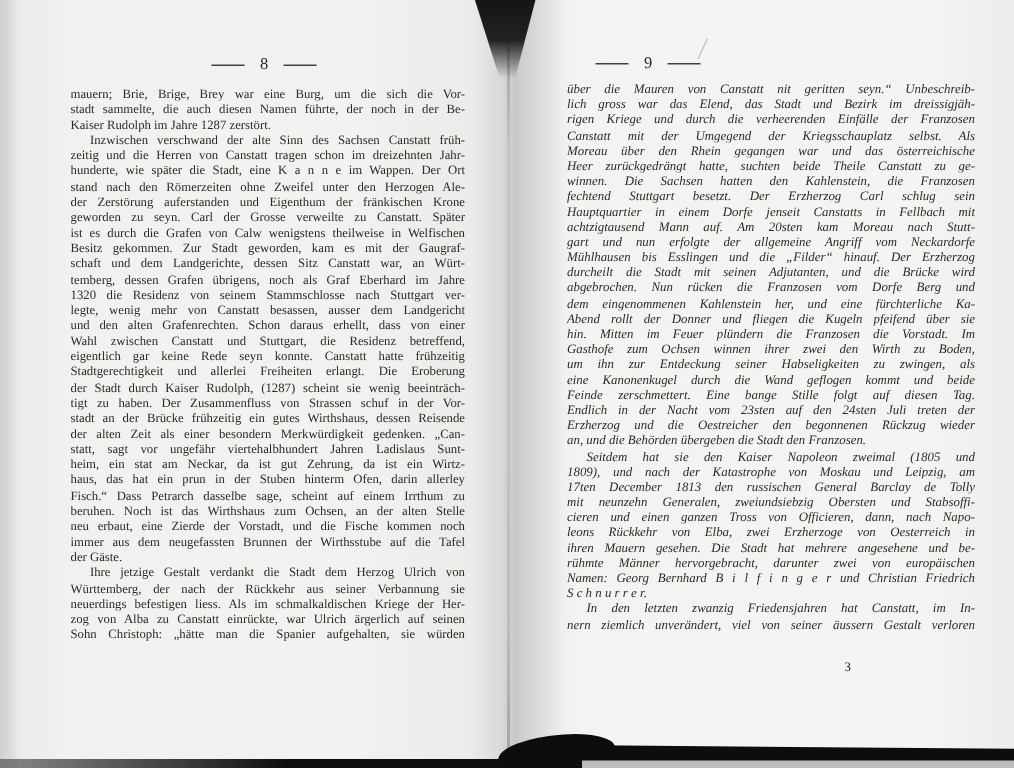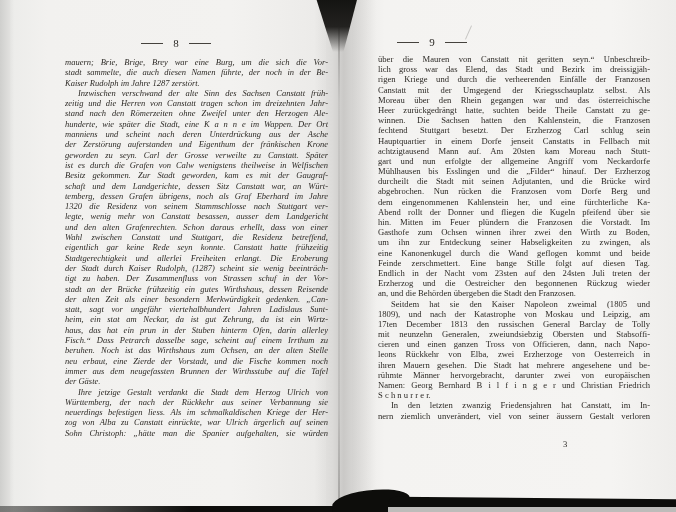--- a/index.html
+++ b/index.html
@@ -35,26 +35,26 @@
   .scratch{position:absolute;left:468px;top:25px;width:1px;height:15px;
     background:rgba(60,58,54,0.25);transform:rotate(24deg);}
   
   .page-header{position:absolute;display:flex;align-items:center;justify-content:center;
     gap:10px;color:#2c2a26;font-size:11px;line-height:12px;}
   .hdr-left{left:124px;top:37px;width:104px;}
   .hdr-right{left:384px;top:36px;width:96px;}
   .rule{display:inline-block;width:22px;height:1px;background:#45423d;}
   
   .page-text{position:absolute;color:#2d2a26;}
-  .pt-left{left:65px;top:57px;width:263px;font-size:8.5px;line-height:10.3px;font-style:italic;}
+  .pt-left{left:47px;top:57px;width:263px;font-size:8.5px;line-height:10.3px;}
   .pt-right{left:378px;top:54px;width:272px;font-size:8.6px;line-height:10.2px;}
   .line{text-align:justify;text-align-last:justify;-moz-text-align-last:justify;
     height:inherit;overflow:hidden;white-space:nowrap;}
   .pt-left .line{height:10.3px;}
-  .pt-right .line{height:10.2px;}
+  .pt-right .line{height:10.2px;font-style:italic;}
   .line.end{text-align-last:left;-moz-text-align-last:left;white-space:normal;}
   .line.indent{text-indent:13px;}
   
   .sig{position:absolute;left:563px;top:439px;font-size:8.6px;color:#2d2a26;}
 </style>
 </head>
 <body>
 
 <div class="scan">
 
@@ -78,23 +78,22 @@
     <span>9</span>
     <span class="rule"></span>
   </div>
 
   <div class="page-text pt-left">
       <div class="line">mauern; Brie, Brige, Brey war eine Burg, um die sich die Vor-</div>
       <div class="line">stadt sammelte, die auch diesen Namen führte, der noch in der Be-</div>
       <div class="line end">Kaiser Rudolph im Jahre 1287 zerstört.</div>
       <div class="line indent">Inzwischen verschwand der alte Sinn des Sachsen Canstatt früh-</div>
       <div class="line">zeitig und die Herren von Canstatt tragen schon im dreizehnten Jahr-</div>
+      <div class="line">hunderte, wie später die Stadt, eine K a n n e im Wappen. Der Ort</div>
       <div class="line">stand nach den Römerzeiten ohne Zweifel unter den Herzogen Ale-</div>
-      <div class="line">hunderte, wie später die Stadt, eine K a n n e im Wappen. Der Ort</div>
-      <div class="line">manniens und scheint nach deren Unterdrückung aus der Asche</div>
       <div class="line">der Zerstörung auferstanden und Eigenthum der fränkischen Krone</div>
       <div class="line">geworden zu seyn. Carl der Grosse verweilte zu Canstatt. Später</div>
       <div class="line">ist es durch die Grafen von Calw wenigstens theilweise in Welfischen</div>
       <div class="line">Besitz gekommen. Zur Stadt geworden, kam es mit der Gaugraf-</div>
       <div class="line">schaft und dem Landgerichte, dessen Sitz Canstatt war, an Würt-</div>
       <div class="line">temberg, dessen Grafen übrigens, noch als Graf Eberhard im Jahre</div>
       <div class="line">1320 die Residenz von seinem Stammschlosse nach Stuttgart ver-</div>
       <div class="line">legte, wenig mehr von Canstatt besassen, ausser dem Landgericht</div>
       <div class="line">und den alten Grafenrechten. Schon daraus erhellt, dass von einer</div>
       <div class="line">Wahl zwischen Canstatt und Stuttgart, die Residenz betreffend,</div>

